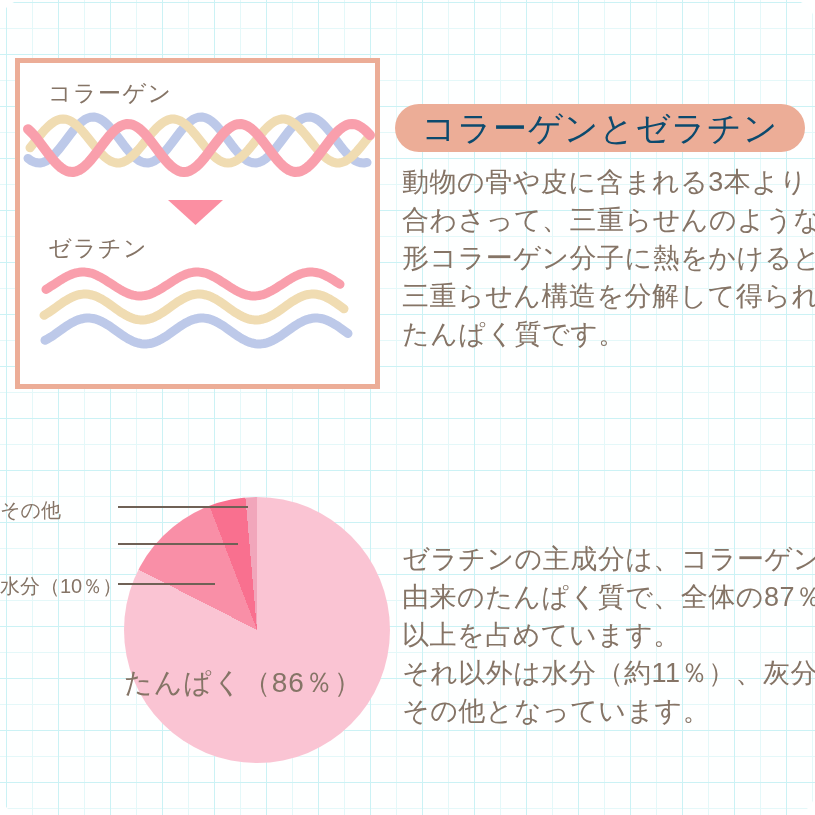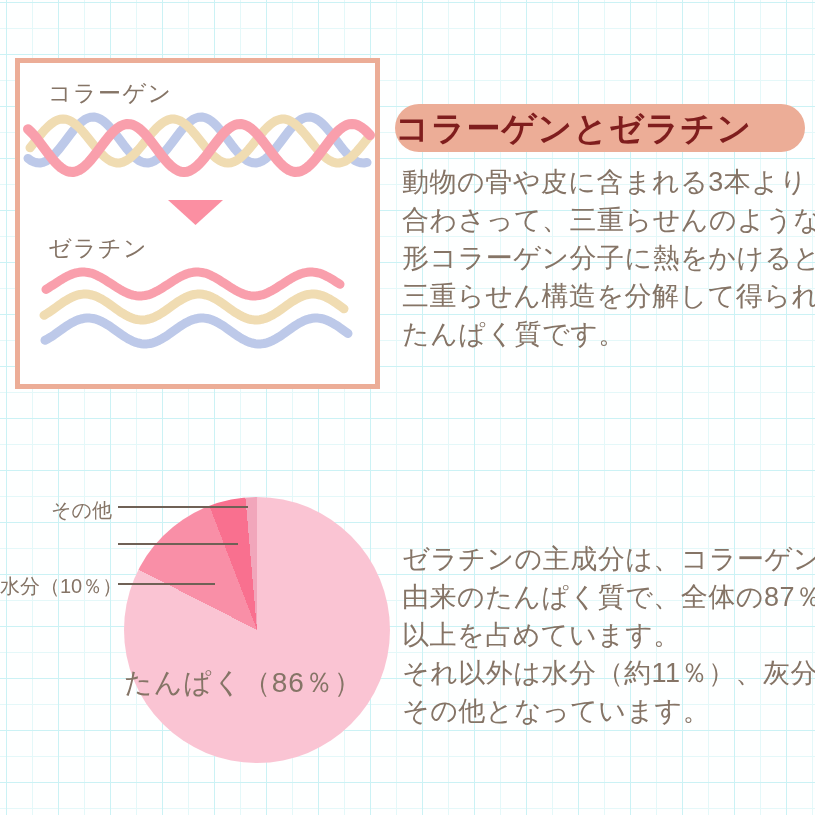--- a/index.html
+++ b/index.html
@@ -7,41 +7,42 @@
     position:relative;width:815px;height:815px;overflow:hidden;
     font-family:"Liberation Sans","DejaVu Sans",sans-serif;
     background-color:#FEFFFF;
     background-image:
       linear-gradient(to right,#CBF2F5 1px,transparent 1px),
       linear-gradient(to bottom,#CBF2F5 1px,transparent 1px),
       linear-gradient(to right,#E4F8F9 1px,transparent 1px),
       linear-gradient(to bottom,#E4F8F9 1px,transparent 1px);
     background-size:52px 52px,52px 52px,26px 26px,26px 26px;
     background-position:6px 2px,6px 2px,6px 2px,6px 2px;
+    border-radius:24px;
   }
   .diagram-box{position:absolute;left:15px;top:58px;width:355px;height:321px;background:#fff;border:5px solid #ECAD97}
   .box-label{position:absolute;color:#857466;font-size:23px;letter-spacing:1.5px;white-space:nowrap}
   .label-collagen{left:28px;top:15px}
   .label-gelatin{left:28px;top:170px}
   #box-canvas{position:absolute;left:0;top:0;width:355px;height:321px;overflow:hidden}
   #box-canvas path{fill:none;stroke-linecap:round;stroke-linejoin:round}
 
   .pill{position:absolute;left:395px;width:410px;height:48px;border-radius:24px;background:#ECAD97;
-        color:#7f1d1d;font-size:34px;font-weight:bold;line-height:49px;letter-spacing:1px;white-space:nowrap}
+        color:#0c4a6e;font-size:34px;font-weight:normal;text-align:center;line-height:49px;letter-spacing:1px;white-space:nowrap}
   .pill1{top:104px}
   .pill2{top:478px}
 
   .para{position:absolute;left:402px;color:#857466;font-size:27px;line-height:38px;letter-spacing:0.5px;white-space:nowrap}
   .para1{top:163px}
   .para2{top:540px}
 
   .pie{position:absolute;left:124px;top:497px;width:266px;height:266px;border-radius:50%}
   .pie-inner-label{position:absolute;left:0;top:167px;width:100%;font-size:28px;color:#857466;letter-spacing:1px}
 
-  .callout{position:absolute;left:0;width:112px;text-align:right;font-size:20px;color:#857466;white-space:nowrap}
+  .callout{position:absolute;left:0;width:112px;font-size:20px;color:#857466;white-space:nowrap}
   .c-other{top:497px}
   .c-ash{top:533px}
   .c-water{top:573px}
   .leader{position:absolute;height:2px;background:#6F6156}
   .l-other{left:118px;top:506px;width:130px}
   .l-ash{left:118px;top:543px;width:120px}
   .l-water{left:118px;top:583px;width:97px}
 </style>
 </head>
 <body>

